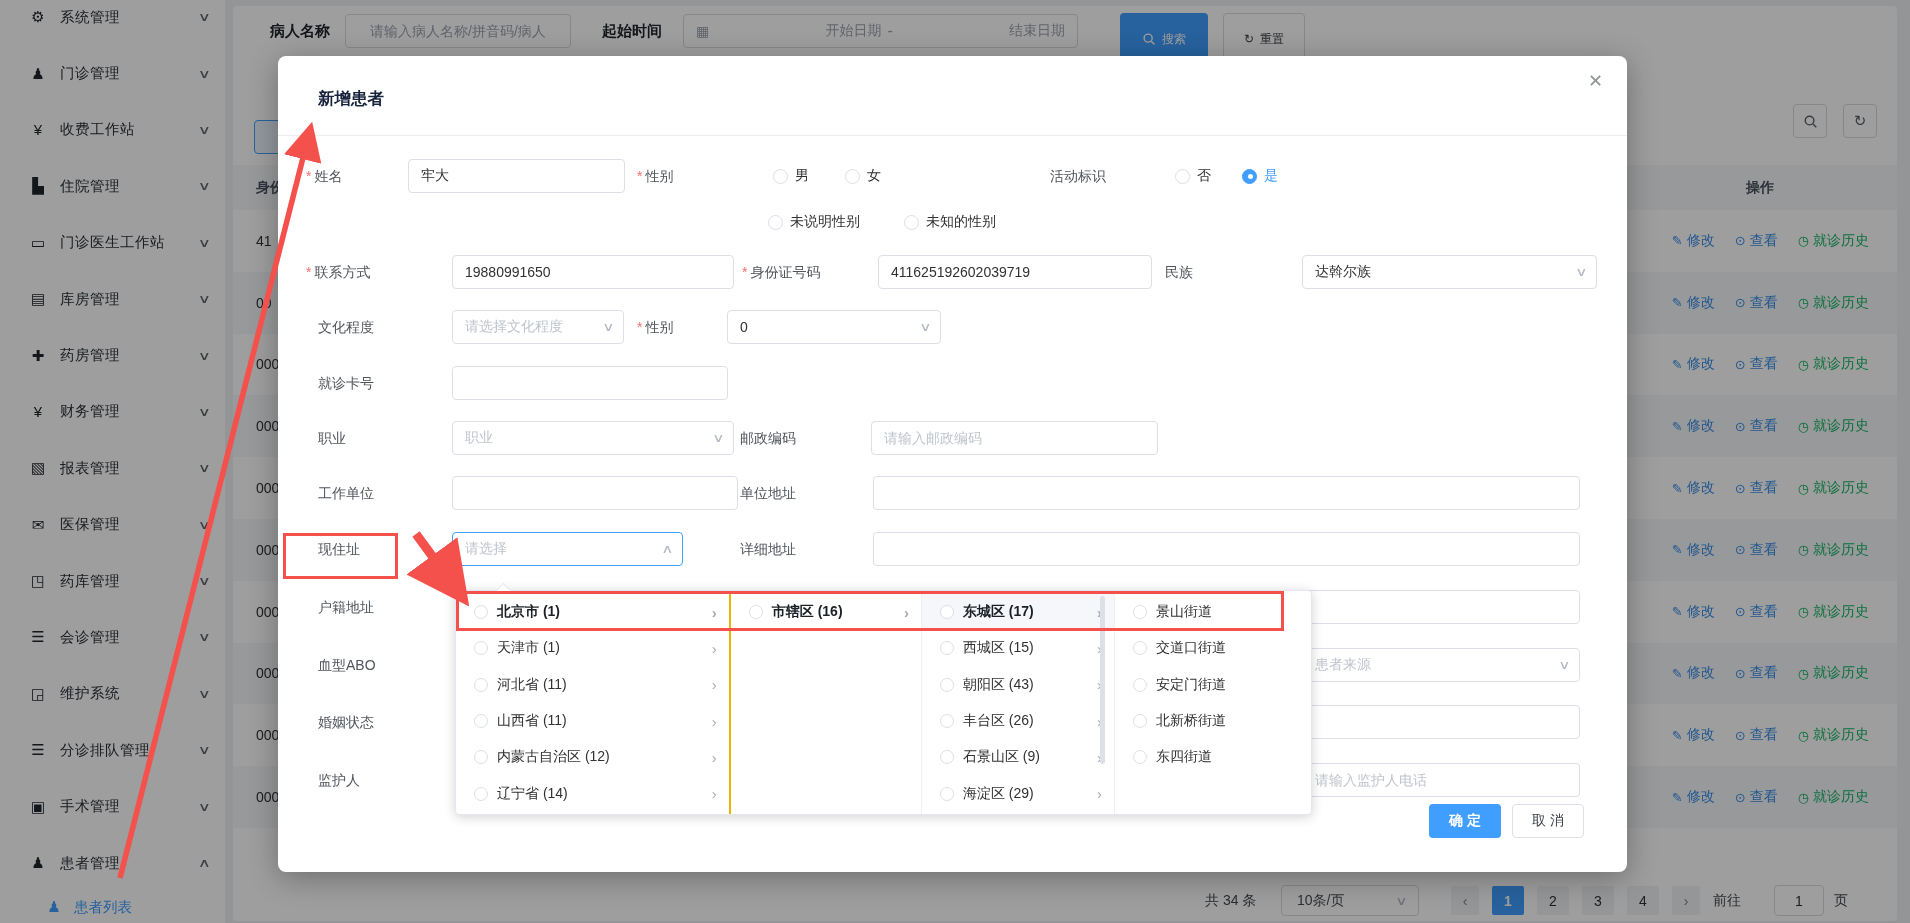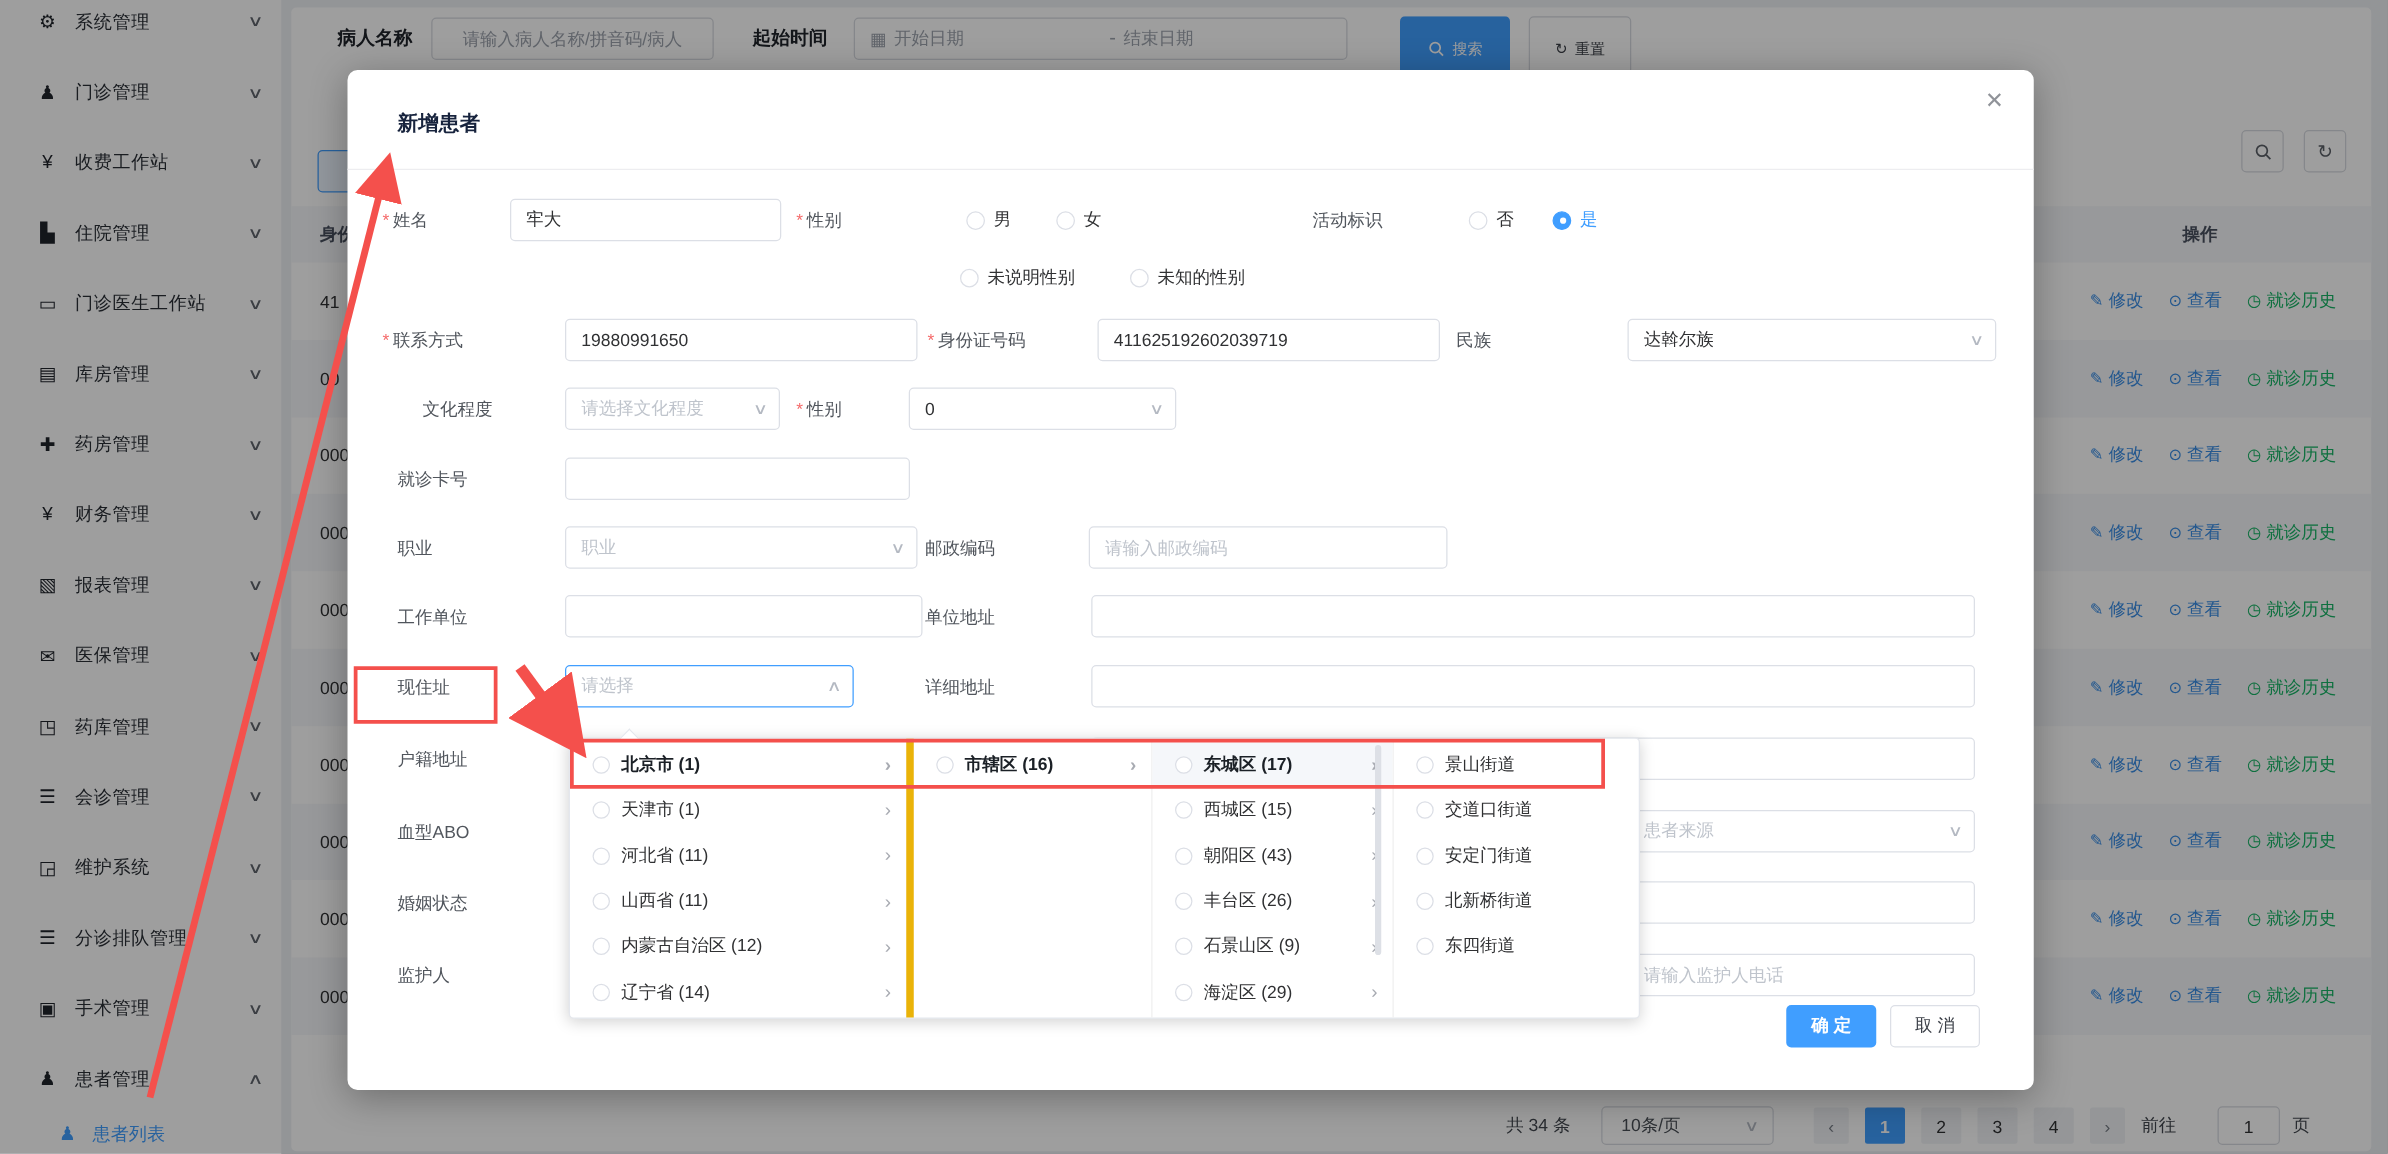--- a/index.html
+++ b/index.html
@@ -17,21 +17,21 @@
   .side-sub { position:absolute; left:0; top:898px; width:225px; height:25px; display:flex; align-items:flex-start; padding-left:44px; color:#409eff; font-size:14.5px; }
   .side-sub .s-icon { color:#409eff; margin-right:10px; }
 
   .card { position:absolute; left:233px; top:6px; width:1664px; height:915px; background:#fff; border-radius:4px; z-index:1; }
 
   .flabel { position:absolute; font-weight:bold; font-size:15px; color:#20242b; line-height:34px; z-index:2; }
   .tinput { position:absolute; height:34px; background:#fff; border:1px solid #d7dae0; border-radius:4px; font-size:14px; color:#303133; padding:0 24px; z-index:2; }
   .tinput::placeholder { color:#9da3ad; }
   .datebox { position:absolute; left:683px; top:14px; width:395px; height:34px; border:1px solid #d7dae0; border-radius:4px; background:#fff; display:flex; align-items:center; padding:0 12px; z-index:2; }
   .datebox .cal { color:#9da3ad; font-size:14px; margin-right:6px; }
-  .datebox .dph { flex:1; text-align:left; color:#9da3ad; font-size:14px; }
+  .datebox .dph { flex:1; text-align:right; color:#9da3ad; font-size:14px; }
   .datebox .dsep { color:#9da3ad; padding:0 6px; }
   .btn { position:absolute; height:52px; border-radius:4px; font-size:12px; display:flex; align-items:center; justify-content:center; gap:6px; cursor:pointer; border:1px solid transparent; z-index:2; }
   .btn-search { left:1120px; top:13px; width:88px; background:#409eff; color:#fff; }
   .btn-reset { left:1223px; top:13px; width:82px; background:#fff; color:#3c4048; border-color:#d7dae0; }
   .iconbtn { position:absolute; width:34px; height:34px; border:1px solid #d7dae0; border-radius:4px; background:#fff; color:#5c6168; display:flex; align-items:center; justify-content:center; font-size:15px; z-index:2; }
   .sliver-btn { position:absolute; left:254px; top:120px; width:26px; height:34px; border:1px solid #409eff; background:#eef6ff; border-radius:4px 0 0 4px; z-index:2; }
 
   .thead { position:absolute; left:233px; top:165px; width:1664px; height:45px; background:#f5f7fa; z-index:2; display:flex; align-items:center; font-size:14px; color:#4a5160; font-weight:bold; }
   .th-id { padding-left:23px; width:160px; overflow:hidden; white-space:nowrap; }
   .th-op { position:absolute; left:1397px; width:260px; text-align:center; }
@@ -80,21 +80,21 @@
   .radio-item.checked .rdot::after { content:""; position:absolute; left:4.5px; top:4.5px; width:5px; height:5px; border-radius:50%; background:#fff; }
   .radio-item.checked { color:#409eff; }
   .m-btn { position:absolute; width:72px; height:34px; border-radius:4px; font-size:14px; display:flex; align-items:center; justify-content:center; cursor:pointer; }
   .m-confirm { left:1151px; top:748px; background:#409eff; color:#fff; font-weight:bold; }
   .m-cancel { left:1234px; top:748px; background:#fff; color:#3c4048; border:1px solid #dcdfe6; }
 
   
   .cascader { position:absolute; left:455px; top:590px; width:857px; height:225px; background:#fff; border:1px solid #e4e7ed; border-radius:4px; box-shadow:0 2px 12px rgba(0,0,0,.18); z-index:30; display:flex; }
   .c-caret { position:absolute; left:42px; top:-6px; width:11px; height:11px; background:#fff; border-left:1px solid #e4e7ed; border-top:1px solid #e4e7ed; transform:rotate(45deg); }
   .c-col { list-style:none; height:100%; padding:3px 0; }
-  .c-col1 { width:286px; border-right:6px solid #eab308; }
+  .c-col1 { width:286px; border-right:2px solid #eab308; }
   .c-col2 { width:199px; border-right:1px solid #f0f0f0; }
   .c-col3 { width:201px; border-right:1px solid #f0f0f0; position:relative; }
   .c-col4 { width:204px; }
   .c-item { height:36.3px; display:flex; align-items:center; padding:0 12px 0 18px; font-size:14px; color:#303133; cursor:pointer; }
   .c-item[data-active="true"] { font-weight:bold; color:#1b2026; }
   .c-item[data-hover="true"] { background:#f5f7fa; }
   .c-radio { width:14px; height:14px; border:1px solid #dcdfe6; border-radius:50%; background:#fff; flex:none; }
   .c-label { margin-left:9px; white-space:nowrap; }
   .c-arrow { margin-left:auto; color:#a8abb2; font-size:15px; }
   .c-scroll { position:absolute; right:2px; top:5px; width:5px; height:168px; background:#dde0e6; border-radius:3px; }
@@ -494,21 +494,21 @@
     <div class="m-label" style="left:28px;top:199px;"><span class="req">*</span><span>联系方式</span></div>
     <input class="m-input" style="left: 174px; top: 199px; width: 282px;" value="19880991650">
     <div class="m-label" style="left:464px;top:199px;"><span class="req">*</span><span>身份证号码</span></div>
     <input class="m-input" style="left: 600px; top: 199px; width: 274px;" value="411625192602039719">
     <div class="m-label" style="left:887px;top:199px;">民族</div>
     <div class="sel" style="left:1024px;top:199px;width:295px;">
       <span class="sel-text">达斡尔族</span>
       <span class="sel-arrow">∨</span>
     </div>
 
-    <div class="m-label" style="left:40px;top:254px;margin-left:20px;">文化程度</div>
+    <div class="m-label" style="left:40px;top:254px;">文化程度</div>
     <div class="sel ph" style="left:174px;top:254px;width:172px;">
       <span class="sel-text">请选择文化程度</span>
       <span class="sel-arrow">∨</span>
     </div>
     <div class="m-label" style="left:359px;top:254px;"><span class="req">*</span><span>性别</span></div>
     <div class="sel" style="left:449px;top:254px;width:214px;">
       <span class="sel-text">0</span>
       <span class="sel-arrow">∨</span>
     </div>
 

